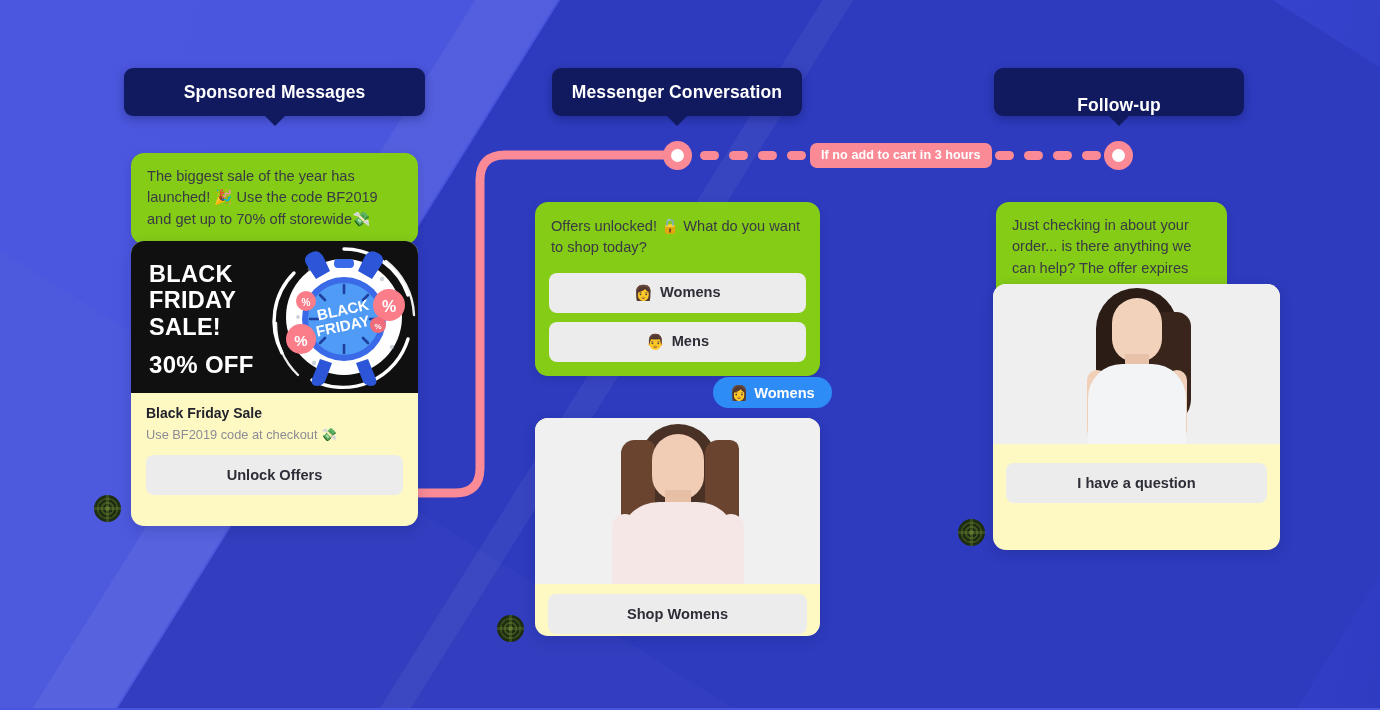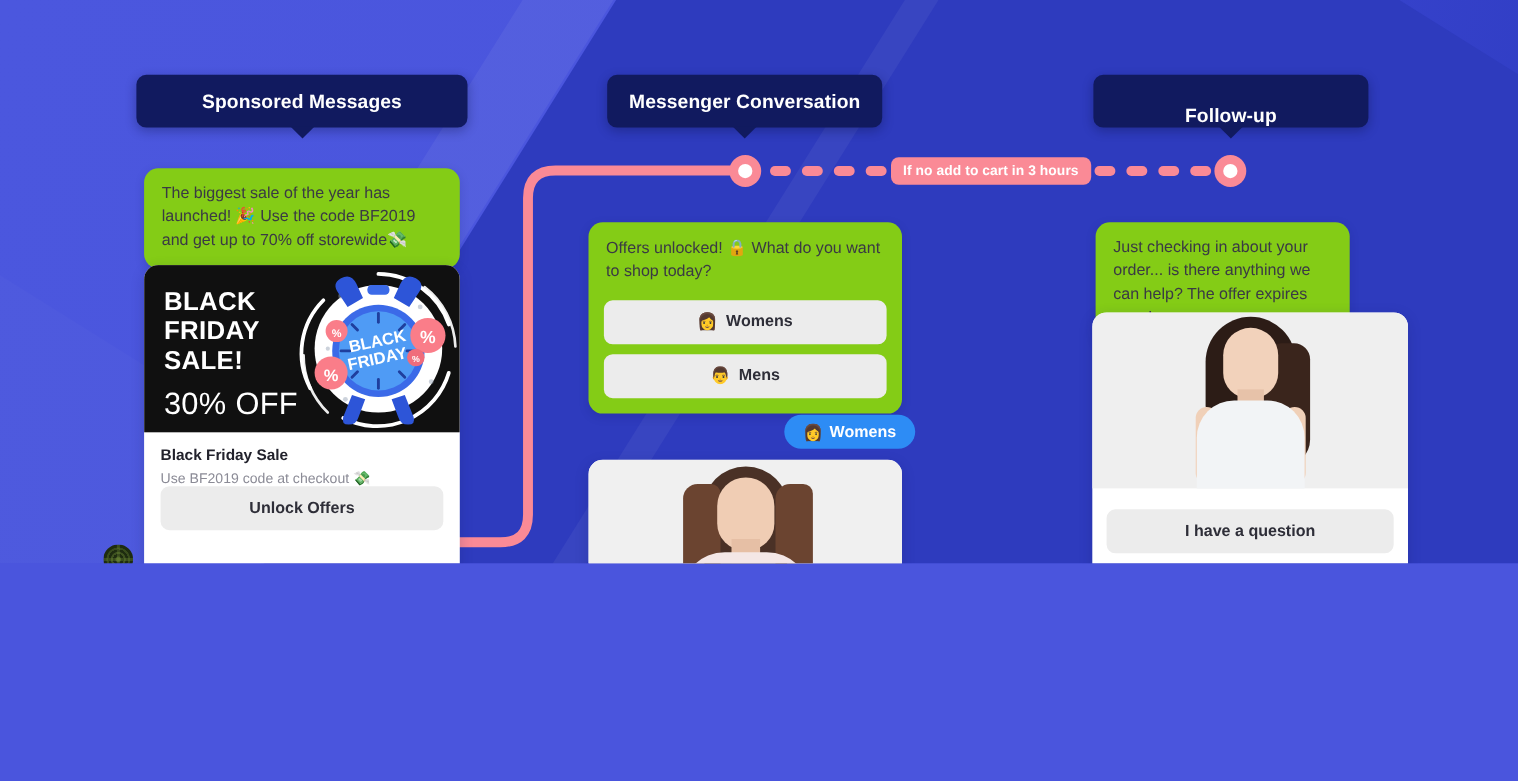--- a/index.html
+++ b/index.html
@@ -8,21 +8,21 @@
     font-family: "Liberation Sans", sans-serif;
     overflow: hidden;
     position: relative;
     background: #4a55dd;
   }
 
   #stage {
     position: absolute;
     inset: 0;
     width: 1380px;
-    height: 512px;
+    height: 708px;
     overflow: hidden;
   }
 
   
   .bg-base {
     position: absolute; inset: 0;
     background: linear-gradient(105deg, #4b57de 0%, #4a55dd 52%, #3c48d4 64%, #2f3cc2 100%);
   }
   .bg-diag-a {
     position: absolute;
@@ -90,21 +90,21 @@
     background: #84cc16;
     border-radius: 13px;
     padding: 13px 16px 14px 16px;
     color: #3a3a44;
     font-size: 14.6px;
     line-height: 1.46;
     box-shadow: 0 3px 9px rgba(20,25,90,0.17);
   }
   .card {
     position: absolute;
-    background: #ffffff;
+    background: #fef9c3;
     border-radius: 13px;
     box-shadow: 0 4px 13px rgba(20,25,90,0.2);
     overflow: hidden;
   }
 
   .qr-btn {
     background: #ececec;
     border-radius: 8px;
     height: 40px;
     display: flex;
@@ -132,22 +132,22 @@
     color: #fff;
     font-weight: bold;
     font-size: 23.5px;
     line-height: 1.12;
     letter-spacing: 0.3px;
   }
   #bf-off {
     position: absolute;
     left: 18px; top: 110px;
     color: #fff;
-    font-weight: normal;
-    font-size: 28px;
+    font-weight: bold;
+    font-size: 24px;
     letter-spacing: 0.3px;
   }
   #bf-art { position: absolute; right: -2px; top: 2px; width: 152px; height: 150px; }
   #bf-body { padding: 12px 15px 14px 15px; }
   #bf-sub-title { font-size: 14px; font-weight: bold; color: #22222c; }
   #bf-sub-desc { font-size: 12.8px; color: #8b8b96; margin-top: 6px; }
 
   
   #connector { position: absolute; left: 0; top: 0; width: 1380px; height: 710px; pointer-events: none; }
 
@@ -352,21 +352,21 @@
         <g>
           <circle cx="110" cy="82" r="8" fill="#f06c7b"></circle>
           <text x="110" y="86" text-anchor="middle" fill="#ffffff" font-family="Liberation Sans, sans-serif" font-size="8" font-weight="bold">%</text>
         </g>
       </svg>
     </div>
 
     <div id="bf-body">
       <div id="bf-sub-title">Black Friday Sale</div>
       <div id="bf-sub-desc">Use BF2019 code at checkout 💸</div>
-      <div class="qr-btn" style="margin-top:0;">
+      <div class="qr-btn" style="margin-top:13px;">
         <span>Unlock Offers</span>
       </div>
     </div>
   </div>
 
   <div class="deco-dot" style="left:94px; top:495px;"></div>
 
   <div class="bubble" style="left:535px; top:202px; width:285px; padding:14px 14px 14px 14px;">
     <div style="padding:0 2px;">Offers unlocked! 🔒 What do you want to shop today?</div>
 

